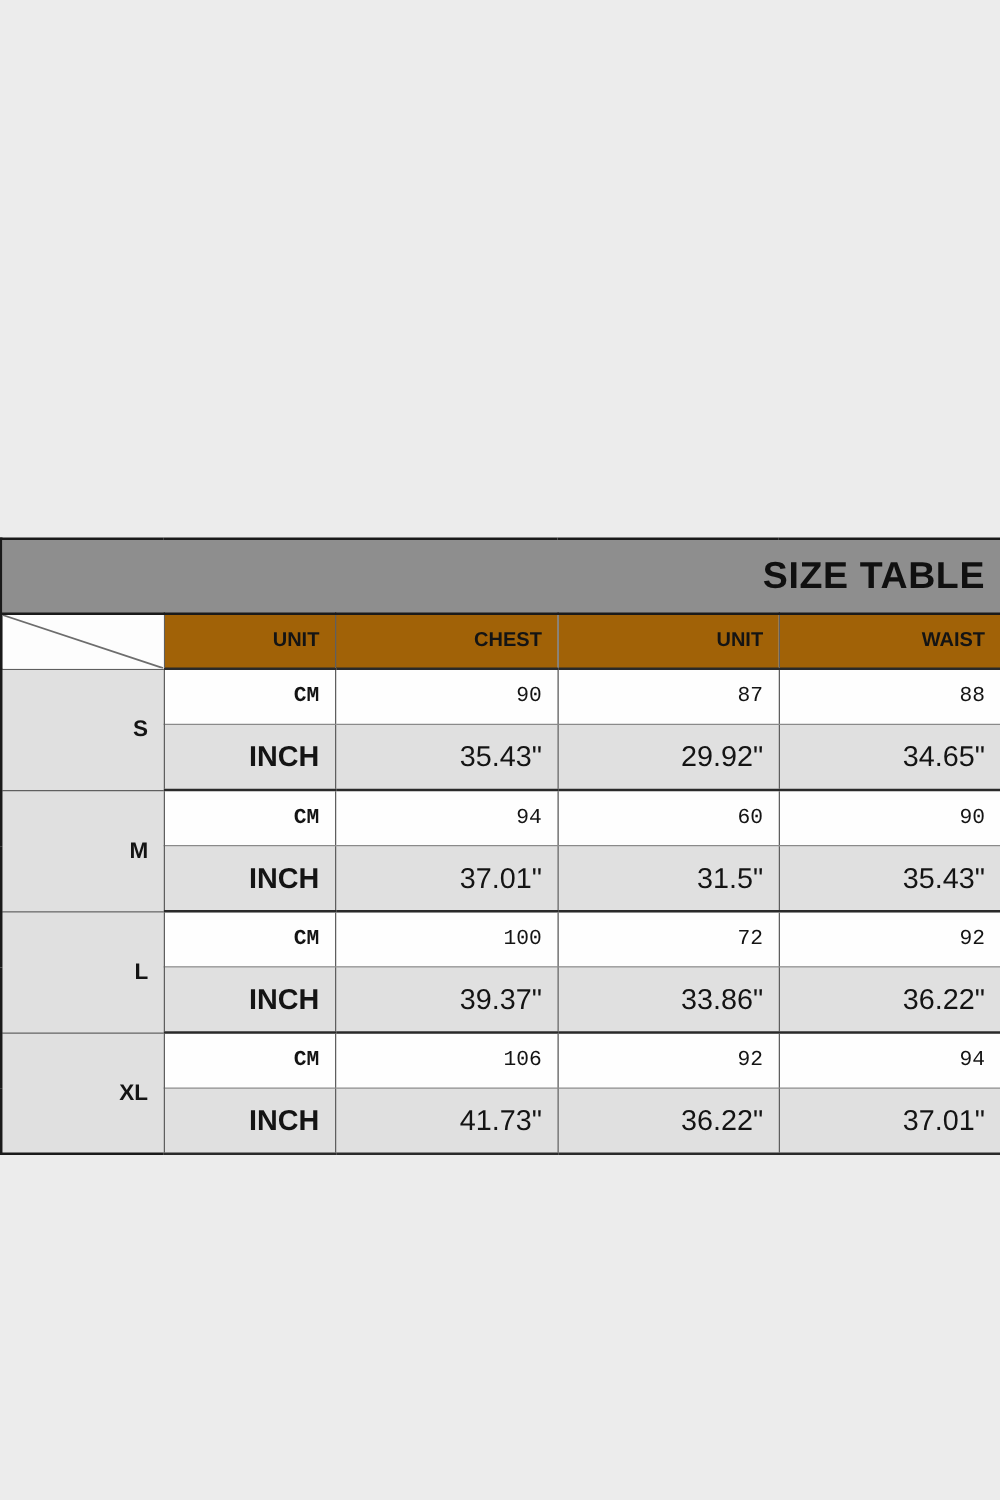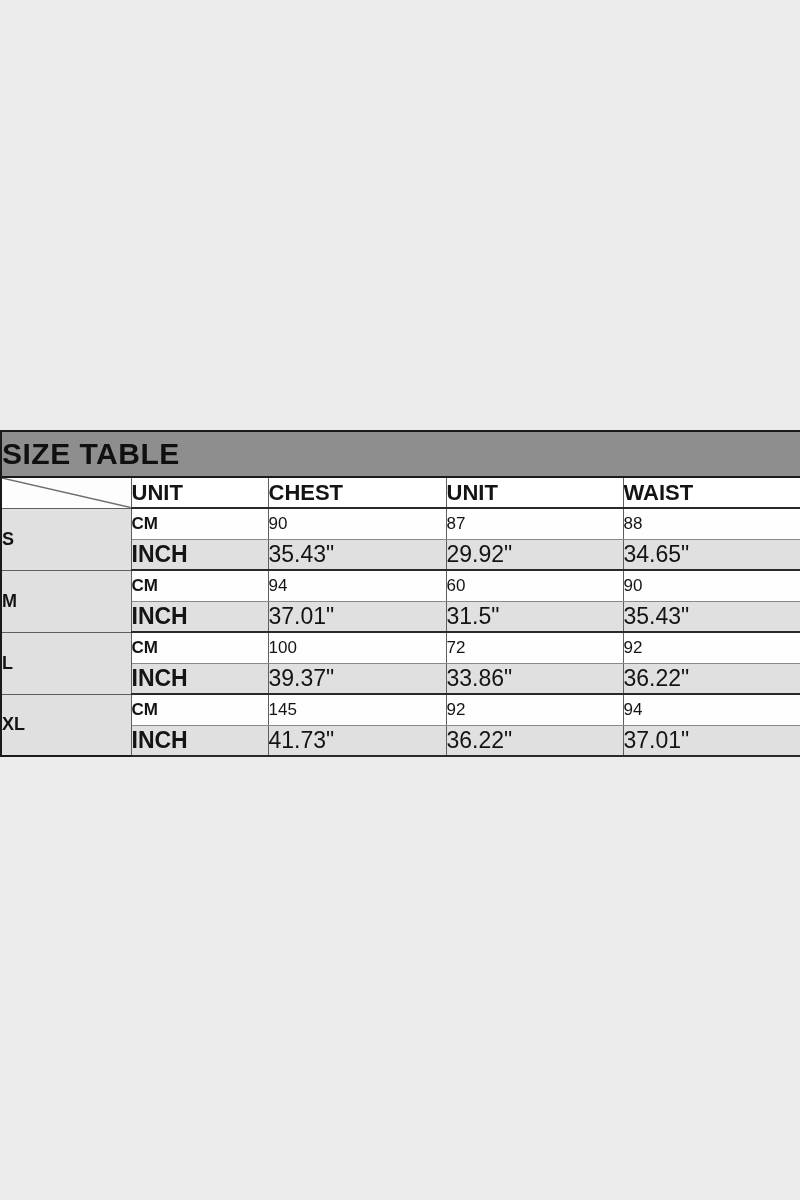--- a/index.html
+++ b/index.html
@@ -21,44 +21,44 @@
     top: 430px;
     left: 0;
     width: 800px;
     border-collapse: collapse;
     table-layout: fixed;
     border: 2px solid #1a1a1a;
   }
   table.size-table th,
   table.size-table td {
     border: 1px solid #5f5f5f;
-    text-align: left;
+    text-align: right;
     vertical-align: middle;
     color: #141414;
-    padding: 0;
+    padding: 12px;
     overflow: hidden;
     white-space: nowrap;
   }
   tr.title-row {
     height: 46px;
   }
   tr.title-row th {
     background: #8e8e8e;
     font-size: 30px;
     font-weight: 700;
     letter-spacing: 0.5px;
     color: #101010;
     border: 2px solid #1a1a1a;
   }
   tr.colhead-row {
     height: 31px;
   }
   tr.colhead-row th {
-    background: #ffffff;
-    font-size: 22px;
+    background: #a16207;
+    font-size: 16px;
     font-weight: 700;
     border-bottom: 2px solid #2a2a2a;
   }
   td.diag-cell {
     background: #fdfdfd;
     position: relative;
     border-bottom: 2px solid #2a2a2a;
   }
   td.diag-cell svg {
     position: absolute;
@@ -72,20 +72,21 @@
   th.size-label {
     background: #e0e0e0;
     font-size: 18px;
     font-weight: 700;
     border-bottom: 2px solid #2a2a2a;
   }
   tr.cm-row td {
     background: #fefefe;
     font-size: 17px;
     border-bottom: 1px solid #8a8a8a;
+    font-family: Liberation Mono, monospace;
   }
   tr.inch-row td {
     background: #e0e0e0;
     font-size: 23px;
     border-bottom: 2px solid #2a2a2a;
   }
   td.unit-cell {
     font-weight: 700;
   }
 </style>
@@ -157,21 +158,21 @@
       <tr class="inch-row">
         <td class="unit-cell">INCH</td>
         <td>39.37"</td>
         <td>33.86"</td>
         <td>36.22"</td>
       </tr>
 
       <tr class="cm-row">
         <th class="size-label" rowspan="2">XL</th>
         <td class="unit-cell">CM</td>
-        <td>145</td>
+        <td>106</td>
         <td>92</td>
         <td>94</td>
       </tr>
       <tr class="inch-row">
         <td class="unit-cell">INCH</td>
         <td>41.73"</td>
         <td>36.22"</td>
         <td>37.01"</td>
       </tr>
     </tbody>

